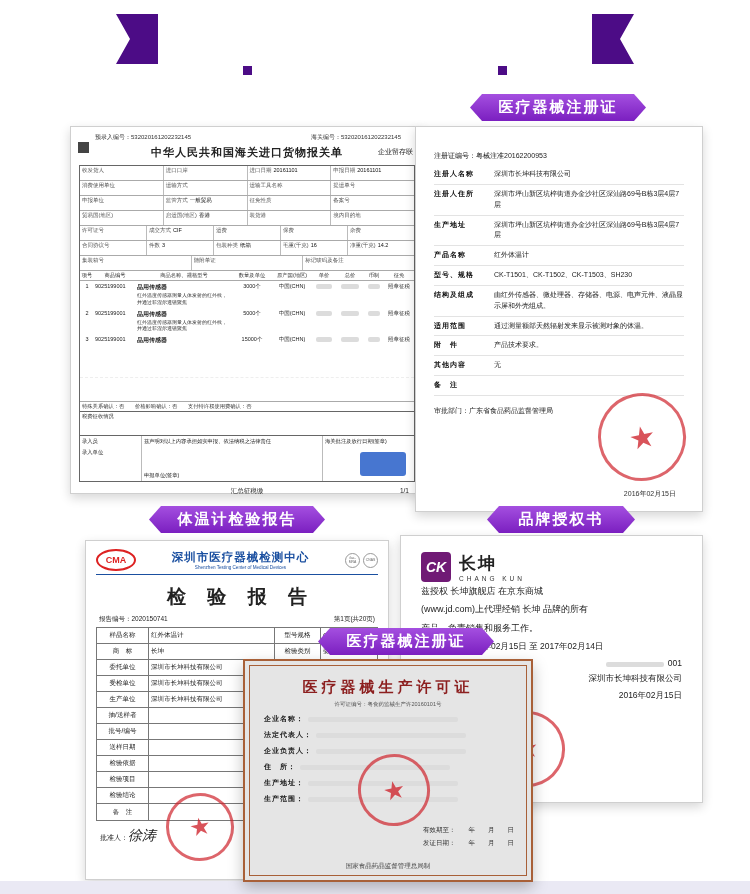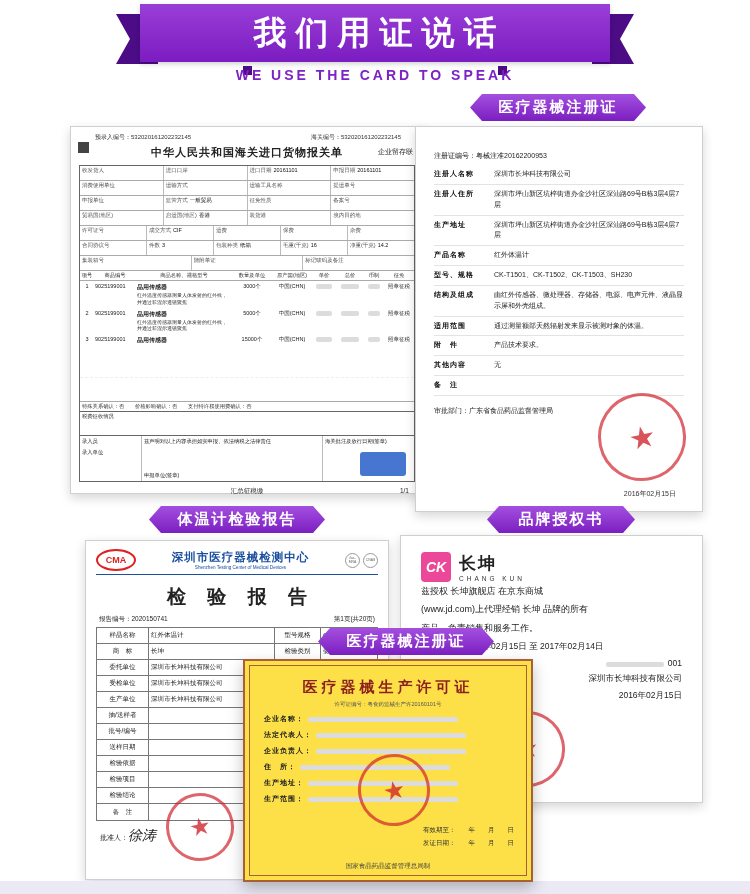--- a/index.html
+++ b/index.html
@@ -91,53 +91,49 @@
   .i-tv{flex:1;padding:2px;display:flex;align-items:center;border-right:1px solid #777}
   .i-tl2{width:46px;border-right:1px solid #777;padding:2px;display:flex;align-items:center;justify-content:center;flex-shrink:0}
   .i-tv2{width:56px;padding:2px;display:flex;align-items:center;flex-shrink:0}
   .i-tl2:empty,.i-tv2:empty{display:none}
   .i-sign{display:flex;justify-content:space-between;align-items:center;font-size:7px;margin-top:6px;padding:0 4px}
   .i-signature{font-size:14px;font-style:italic;transform:rotate(-9deg);color:#1a1a1a}
 
   
   #doc-brand{padding:14px 20px}
   .b-logo{display:flex;align-items:center;gap:8px;margin-top:2px}
-  .b-ck{width:30px;height:30px;background:#ec4899;color:#fff;font-weight:bold;font-size:14px;font-style:italic;display:flex;align-items:center;justify-content:center;border-radius:4px}
+  .b-ck{width:30px;height:30px;background:#701a75;color:#fff;font-weight:bold;font-size:14px;font-style:italic;display:flex;align-items:center;justify-content:center;border-radius:4px}
   .b-cn{font-size:17px;font-weight:bold;letter-spacing:2px;display:block}
   .b-en{font-size:6.5px;letter-spacing:3px;color:#333;display:block}
   .b-title{text-align:center;font-size:15px;font-weight:bold;letter-spacing:5px;margin:12px 0 6px}
   .b-body{font-size:9px;line-height:2.05;color:#222}
   .b-period{font-size:8.5px;margin-top:4px;color:#222}
   .b-right{text-align:right;font-size:8.5px;margin-top:5px;color:#222}
 
   
-  #doc-lic{background:#fde047;border:2px solid #a86038;padding:4px;z-index:20;box-shadow:0 6px 14px rgba(0,0,0,.25)}
+  #doc-lic{background:#e5e5e5;border:2px solid #a86038;padding:4px;z-index:20;box-shadow:0 6px 14px rgba(0,0,0,.25)}
   .l-frame{border:1px solid #a86038;height:100%;padding:8px 14px;position:relative}
   .l-title{text-align:center;color:#8c1f1f;font-weight:bold;font-size:15px;letter-spacing:4px;margin-top:4px}
   .l-no{text-align:center;font-size:5.5px;color:#555;margin:4px 0 5px}
   .l-row{font-size:7px;margin:6px 0;display:flex;gap:4px;align-items:center}
   .l-l{font-weight:bold;letter-spacing:1px;color:#222}
   .l-dates{position:absolute;right:12px;bottom:26px;font-size:6.5px;text-align:right;line-height:2;color:#333}
   .l-footer{position:absolute;bottom:4px;left:0;right:0;text-align:center;font-size:6.5px;color:#444}
 
   .bottom-strip{position:absolute;left:0;right:0;top:881px;height:13px;background:#eae9f4}
 </style>
 </head>
 <body>
 
 <div class="stage">
 
   <div class="banner-side l"></div>
   <div class="banner-side r"></div>
-  <div class="banner-main">
-    <span class="banner-title">我们用证说话</span>
-  </div>
   <div class="fold l"></div>
   <div class="fold r"></div>
-  <div class="banner-sub">WE USE THE CARD TO SPEAK</div>
 
   <div class="ribbon" style="left:470px;top:94px;width:176px">医疗器械注册证</div>
   <div class="ribbon" style="left:487px;top:506px;width:148px">品牌授权书</div>
   <div class="ribbon" style="left:149px;top:506px;width:176px">体温计检验报告</div>
   <div class="ribbon" style="left:318px;top:628px;width:176px;z-index:30">医疗器械注册证</div>
 
   <div class="doc" id="doc-customs" style="left:70px;top:126px;width:354px;height:368px">
     <div class="c-qr"></div>
     <div class="c-nums">
       <span><span>预录入编号：</span><span>532020161202232145</span></span>

